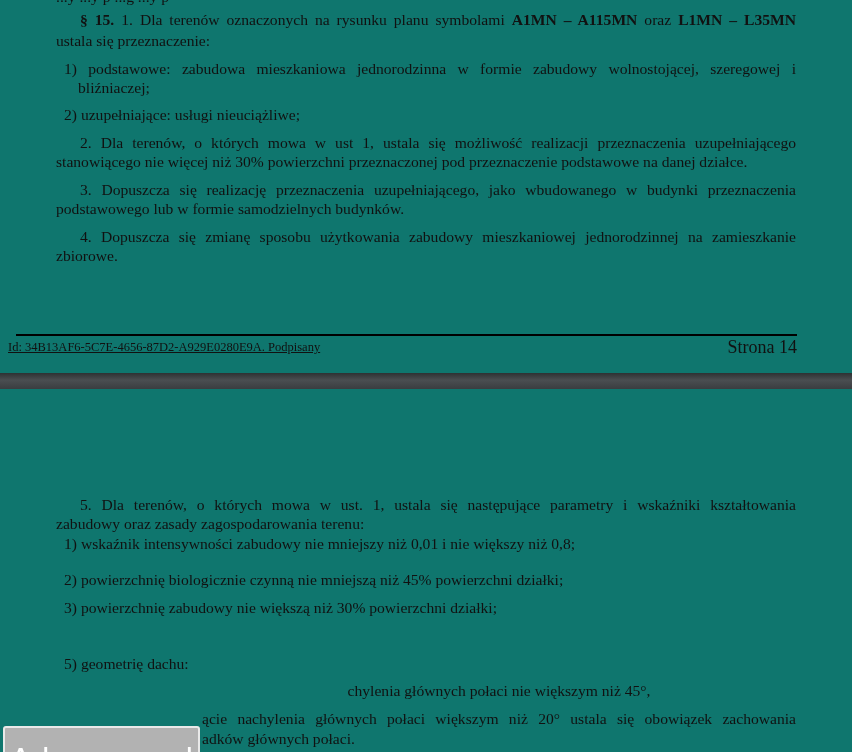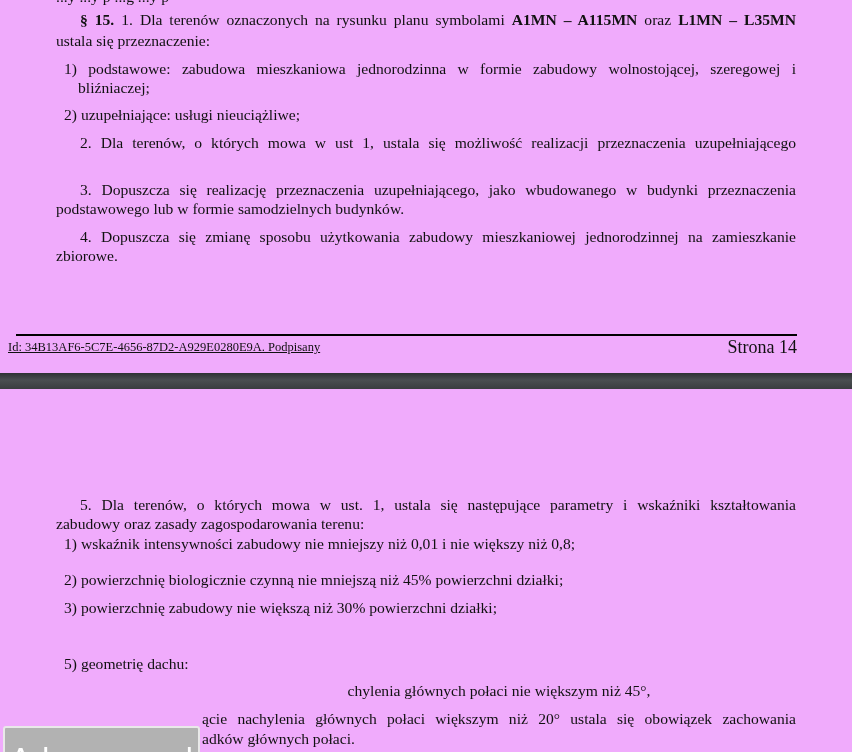--- a/index.html
+++ b/index.html
@@ -2,21 +2,21 @@
 <html><head>
   <meta charset="utf-8">
   <style>
     html, body { margin: 0; padding: 0; }
     body {
       width: 852px; height: 752px; overflow: hidden; background: #ffffff;
       position: relative;
       font-family: "Liberation Serif", "DejaVu Serif", serif;
       color: #111;
     }
-    .page { position: absolute; left: 0; width: 852px; background: #f0abfc; }
+    .page { position: absolute; left: 0; width: 852px; background: #0f766e; }
     .page1 { top: 0; height: 373px; }
     .page2 { top: 389px; height: 419px; }
     .line {
       position: absolute; left: 56px; width: 740px;
       font-size: 15.6px; line-height: 20px; white-space: nowrap;
     }
     .just { text-align: justify; text-align-last: justify; }
     .indent { padding-left: 24px; width: 716px; }
     .li { left: 64px; width: 732px; }
     .li-cont { left: 78px; width: 718px; }
@@ -45,20 +45,21 @@
   <div class="line just" style="top:10px;">
     <span style="padding-left:24px;"></span><b>§ 15.</b><span> 1. Dla terenów oznaczonych na rysunku planu symbolami </span><b>A1MN – A115MN</b><span> oraz </span><b>L1MN – L35MN</b>
   </div>
   <div class="line" style="top:31px;">ustala się przeznaczenie:</div>
 
   <div class="line li just" style="top:59px;">1) podstawowe: zabudowa mieszkaniowa jednorodzinna w formie zabudowy wolnostojącej, szeregowej i</div>
   <div class="line li-cont" style="top:78px;">bliźniaczej;</div>
   <div class="line li" style="top:105px;">2) uzupełniające: usługi nieuciążliwe;</div>
 
   <div class="line indent just" style="top:133px;">2. Dla terenów, o których mowa w ust 1, ustala się możliwość realizacji przeznaczenia uzupełniającego</div>
+  <div class="line" style="top:152px;">stanowiącego nie więcej niż 30% powierzchni przeznaczonej pod przeznaczenie podstawowe na danej działce.</div>
 
   <div class="line indent just" style="top:180px;">3. Dopuszcza się realizację przeznaczenia uzupełniającego, jako wbudowanego w budynki przeznaczenia</div>
   <div class="line" style="top:199px;">podstawowego lub w formie samodzielnych budynków.</div>
 
   <div class="line indent just" style="top:227px;">4. Dopuszcza się zmianę sposobu użytkowania zabudowy mieszkaniowej jednorodzinnej na zamieszkanie</div>
   <div class="line" style="top:246px;">zbiorowe.</div>
 
   <div class="footer-rule"></div>
   <div class="footer-id">Id: 34B13AF6-5C7E-4656-87D2-A929E0280E9A. Podpisany</div>
   <div class="footer-page">Strona 14</div>

